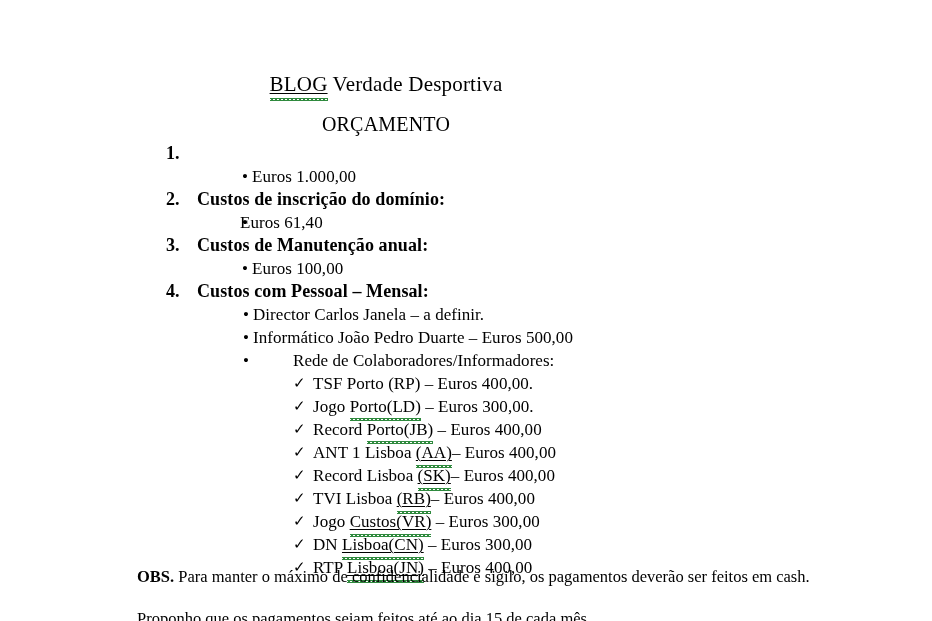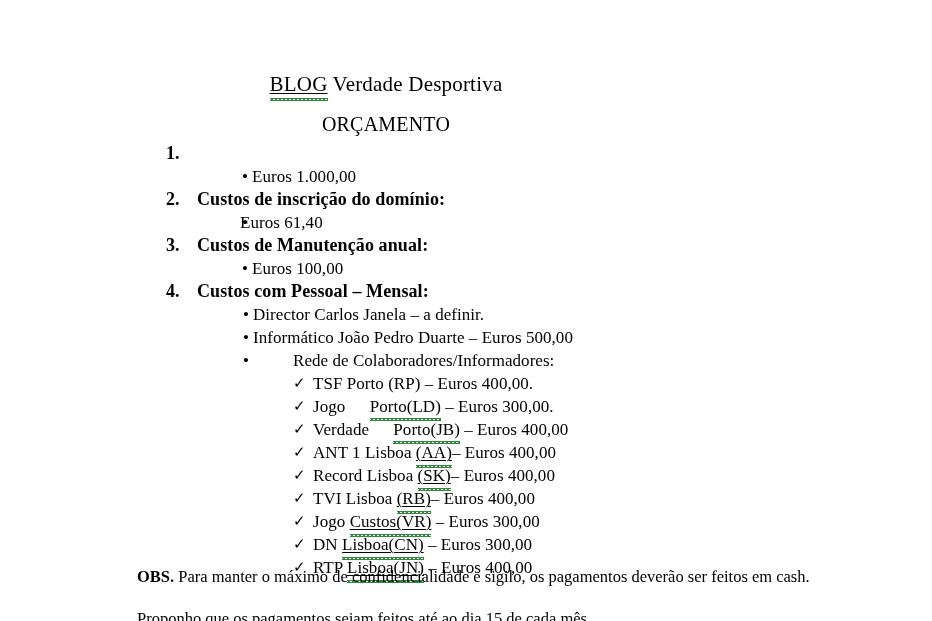--- a/index.html
+++ b/index.html
@@ -63,21 +63,20 @@
     background-image:
       linear-gradient(45deg, transparent 42%, #2f8a3e 42%, #2f8a3e 58%, transparent 58%),
       linear-gradient(-45deg, transparent 42%, #2f8a3e 42%, #2f8a3e 58%, transparent 58%);
     background-size: 4px 3px;
     background-repeat: repeat-x;
   }
   
   .sq-only {
     position: relative;
     display: inline-block;
-    margin-left: 20px;
   }
   .sq-only::after {
     content: "";
     position: absolute;
     left: 0;
     right: 0;
     bottom: -3px;
     height: 3px;
     background-image:
       linear-gradient(45deg, transparent 42%, #2f8a3e 42%, #2f8a3e 58%, transparent 58%),
@@ -235,21 +234,21 @@
     <div class="chk-row">
       <span class="chk-marker">✓</span>
       <span class="chk-text"><span>TSF Porto (RP) – Euros 400,00.</span><span></span></span>
     </div>
     <div class="chk-row">
       <span class="chk-marker">✓</span>
       <span class="chk-text"><span>Jogo </span><span class="sq-only">Porto(LD)</span><span> – Euros 300,00.</span></span>
     </div>
     <div class="chk-row">
       <span class="chk-marker">✓</span>
-      <span class="chk-text"><span>Verdade </span><span class="sq-only">Porto(JB)</span><span> – Euros 400,00</span></span>
+      <span class="chk-text"><span>Record </span><span class="sq-only">Porto(JB)</span><span> – Euros 400,00</span></span>
     </div>
     <div class="chk-row">
       <span class="chk-marker">✓</span>
       <span class="chk-text"><span>ANT 1 Lisboa </span><span class="sq-underline">(AA)</span><span>– Euros 400,00</span></span>
     </div>
     <div class="chk-row">
       <span class="chk-marker">✓</span>
       <span class="chk-text"><span>Record Lisboa </span><span class="sq-underline">(SK)</span><span>– Euros 400,00</span></span>
     </div>
     <div class="chk-row">

